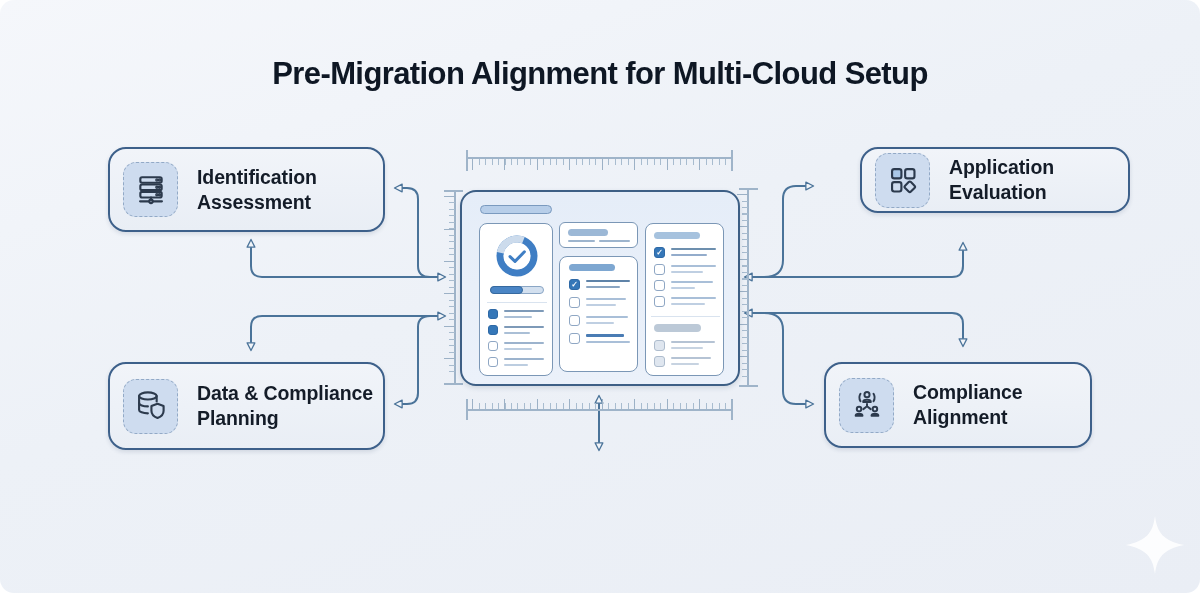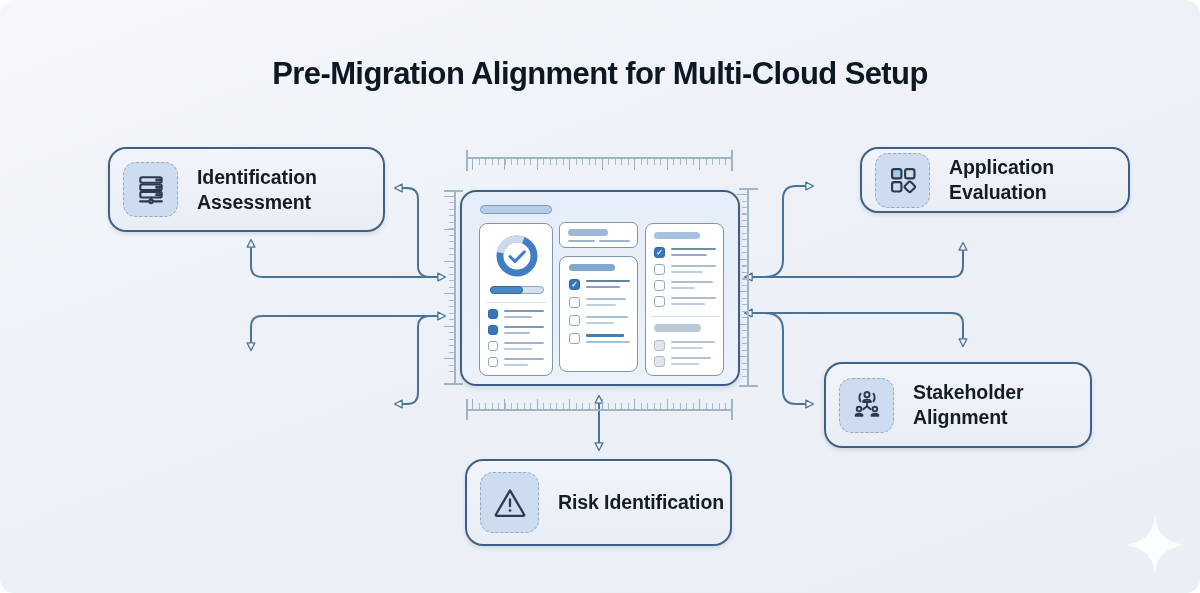--- a/index.html
+++ b/index.html
@@ -216,46 +216,48 @@
       <svg width="32" height="32" viewBox="0 0 24 24" fill="none" stroke="#2c3a4d" stroke-width="1.6" stroke-linejoin="round">
         <rect x="3.8" y="3.8" width="7" height="7" rx="1.6" fill="#a9c7e7"></rect>
         <rect x="13.6" y="3.8" width="7" height="7" rx="1.6"></rect>
         <rect x="3.8" y="13.6" width="7" height="7" rx="1.6"></rect>
         <rect x="14" y="14" width="6.2" height="6.2" rx="1.2" transform="rotate(45 17.1 17.1)"></rect>
       </svg>
     </div>
     <div class="node-label">Application Evaluation</div>
   </div>
 
+  <div class="node" id="node-data">
+    <div class="tile">
+      <svg width="34" height="34" viewBox="0 0 24 24" fill="none" stroke="#2c3a4d" stroke-width="1.5" stroke-linecap="round" stroke-linejoin="round">
+        <ellipse cx="9.8" cy="4.9" rx="6.2" ry="2.5"></ellipse>
+        <path d="M3.6 4.9 V14.8 C3.6 16.1 6.3 17.2 9.8 17.2"></path>
+        <path d="M16 4.9 V8.8"></path>
+        <path d="M3.6 9.9 C3.6 11.2 6.3 12.3 9.8 12.3"></path>
+        <path d="M16.6 10.4 L20.9 12 V15.3 C20.9 17.8 19.1 19.5 16.6 20.5 C14.1 19.5 12.3 17.8 12.3 15.3 V12 Z" fill="#cedcef"></path>
+      </svg>
+    </div>
+    <div class="node-label">Data &amp; Compliance Planning</div>
+  </div>
 
   <div class="node" id="node-stakeholder">
     <div class="tile">
       <svg width="34" height="34" viewBox="0 0 24 24" fill="none" stroke="#2c3a4d" stroke-width="1.4" stroke-linecap="round" stroke-linejoin="round">
         <circle cx="12" cy="4.7" r="1.8"></circle>
         <path d="M9.3 9.9 C9.3 7.7 14.7 7.7 14.7 9.9 Z"></path>
         <path d="M7.4 4.1 Q5.8 6.7 7.4 9.3"></path>
         <path d="M16.6 4.1 Q18.2 6.7 16.6 9.3"></path>
         <path d="M12 11.2 V12.9 M12 12.9 L9.4 14.9 M12 12.9 L14.6 14.9"></path>
         <circle cx="6.4" cy="14.9" r="1.6"></circle>
         <path d="M4 19.6 C4 17.6 8.8 17.6 8.8 19.6 Z"></path>
         <circle cx="17.6" cy="14.9" r="1.6"></circle>
         <path d="M15.2 19.6 C15.2 17.6 20 17.6 20 19.6 Z"></path>
       </svg>
     </div>
-    <div class="node-label">Stakeholder Alignment</div>
-  </div>
-
-  <div class="node" id="node-risk">
-    <div class="tile">
-      <svg width="36" height="36" viewBox="0 0 24 24" fill="none" stroke="#2c3a4d" stroke-width="1.5" stroke-linecap="round" stroke-linejoin="round">
-        <path d="M12 3.6 L21.3 19.5 Q21.9 20.6 20.7 20.6 H3.3 Q2.1 20.6 2.7 19.5 Z"></path>
-        <path d="M12 9.6 V14.1"></path>
-        <circle cx="12" cy="17" r="0.9" fill="#2c3a4d" stroke="none"></circle>
-      </svg>
-    </div>
-    <div class="node-label">Risk Identification</div>
-  </div>
+    <div class="node-label">Compliance Alignment</div>
+  </div>
+
 
   <svg class="star" width="58" height="58" viewBox="0 0 56 56">
     <path d="M28 0 C30 16 36 24 56 28 C36 32 30 40 28 56 C26 40 20 32 0 28 C20 24 26 16 28 0 Z" fill="#ffffff"></path>
   </svg>
 
 </div>
 
 </body></html>

